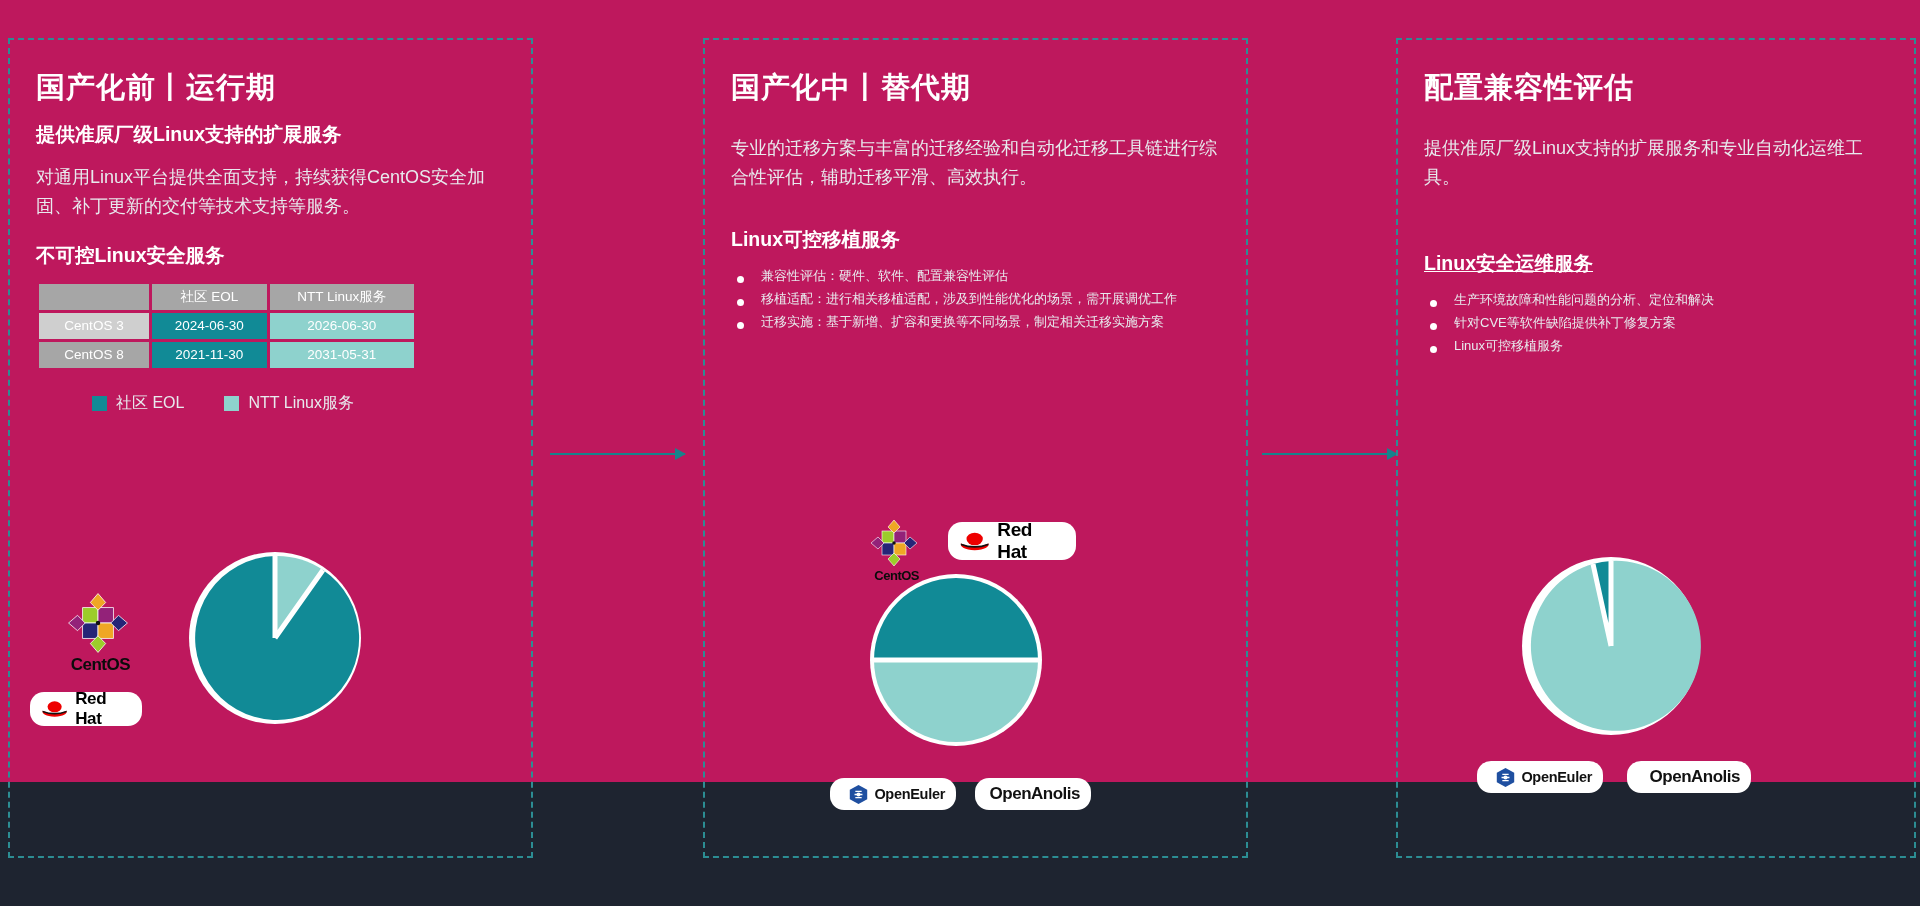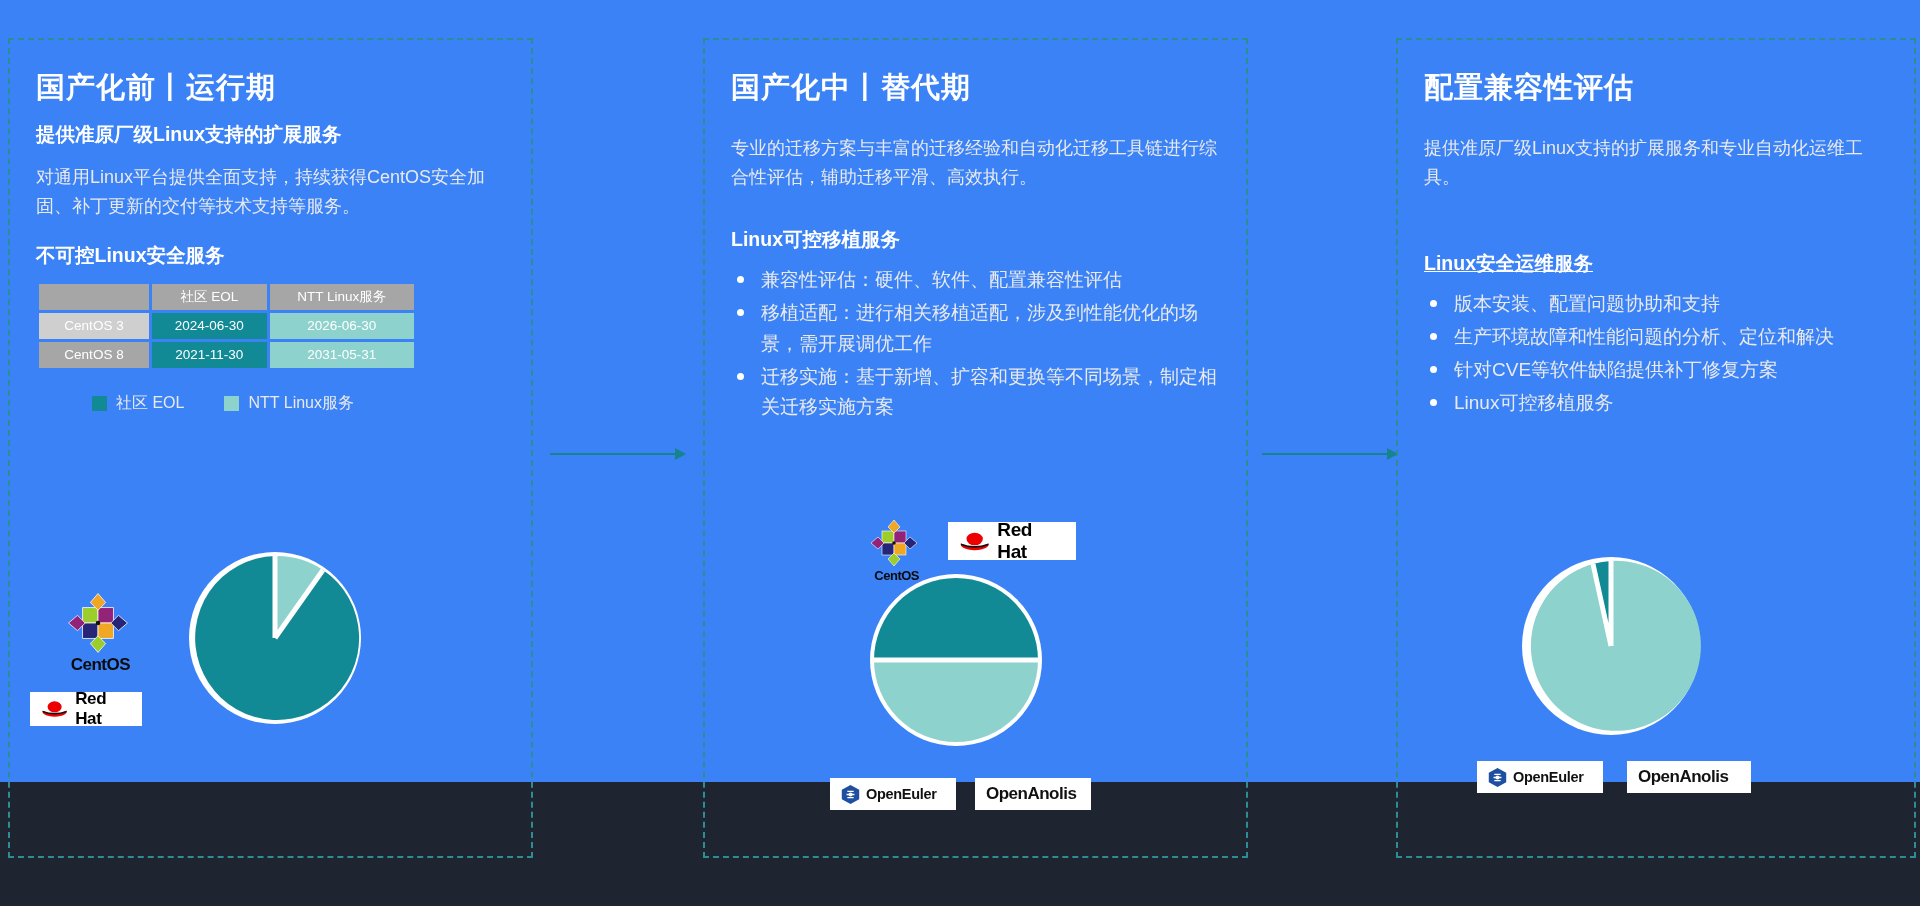--- a/index.html
+++ b/index.html
@@ -6,21 +6,21 @@
   * { box-sizing: border-box; margin: 0; padding: 0; }
   html, body {
     width: 1920px; height: 906px;
     background: #1e2430;
     font-family: "Liberation Sans", "DejaVu Sans", sans-serif;
     overflow: hidden;
   }
   #root {
     position: relative;
     width: 1920px; height: 782px;
-    background: #3b82f6;
+    background: #be185d;
   }
 
   
   .panel {
     position: absolute;
     top: 38px;
     height: 820px;
     border: 2px dashed #2c8d93;
     padding: 28px 26px 0 26px;
   }
@@ -52,21 +52,21 @@
   .section-head {
     font-size: 19.5px;
     font-weight: bold;
     color: #ffffff;
     margin-top: 20px;
     margin-bottom: 12px;
   }
   .bullets { list-style: none; margin-top: 2px; }
   .bullets li {
     position: relative;
-    font-size: 19px;
+    font-size: 13px;
     color: #e8eaee;
     line-height: 1.62;
     padding-left: 30px;
     margin-bottom: 2px;
   }
   .bullets li::before {
     content: "";
     position: absolute;
     left: 6px; top: 11px;
     width: 7px; height: 7px;
@@ -105,22 +105,23 @@
   }
   .legend-item { display: flex; align-items: center; gap: 9px; }
   .legend-swatch { width: 15px; height: 15px; display: inline-block; }
   .legend-label { font-size: 16px; color: #e8eaee; }
 
   
   .logo-box {
     background: #ffffff;
     display: inline-flex;
     align-items: center;
-    justify-content: flex-start;
+    justify-content: flex-end;
     padding: 1px 11px;
+    border-radius: 14px;
   }
   .redhat-box { width: 112px; height: 34px; gap: 7px; }
   .rh-text { font-size: 17px; font-weight: bold; color: #000; letter-spacing: -0.4px; }
   .oe-box { width: 118px; height: 30px; gap: 6px; }
   .oe-text { font-size: 14.5px; font-weight: bold; color: #111; letter-spacing: -0.3px; }
   .oa-box { width: 108px; height: 30px; }
   .oa-text { font-size: 17px; font-weight: bold; color: #111; letter-spacing: -0.5px; }
 
   .centos-logo { text-align: right; width: 82px; }
   .centos-word { font-size: 17px; font-weight: bold; color: #0b0b0b; margin-top: -4px; letter-spacing: -0.5px; }
@@ -281,21 +282,20 @@
     <span class="oa-text">OpenAnolis</span>
   </div>
 
   <div class="arrow" id="arrow-2"></div>
 
   <div class="panel" id="panel-3">
     <div class="panel-title">配置兼容性评估</div>
     <div class="panel-desc" style="margin-top:26px;">提供准原厂级Linux支持的扩展服务和专业自动化运维工具。</div>
     <div class="section-head" style="margin-top:58px;text-decoration:underline;">Linux安全运维服务</div>
     <ul class="bullets">
-      <li>版本安装、配置问题协助和支持</li>
       <li>生产环境故障和性能问题的分析、定位和解决</li>
       <li>针对CVE等软件缺陷提供补丁修复方案</li>
       <li>Linux可控移植服务</li>
     </ul>
   </div>
 
   <svg class="float" style="left:1518px; top:553px;" width="186" height="186" viewBox="0 0 186 186">
     <circle cx="93" cy="93" r="89" fill="#ffffff"></circle>
     <path d="M93 93 L93 8 A85 85 0 1 1 75 11 Z" fill="#8ed2cd"></path>
     <path d="M93 93 L75 11 A85 85 0 0 1 93 8 Z" fill="#118a96"></path>

